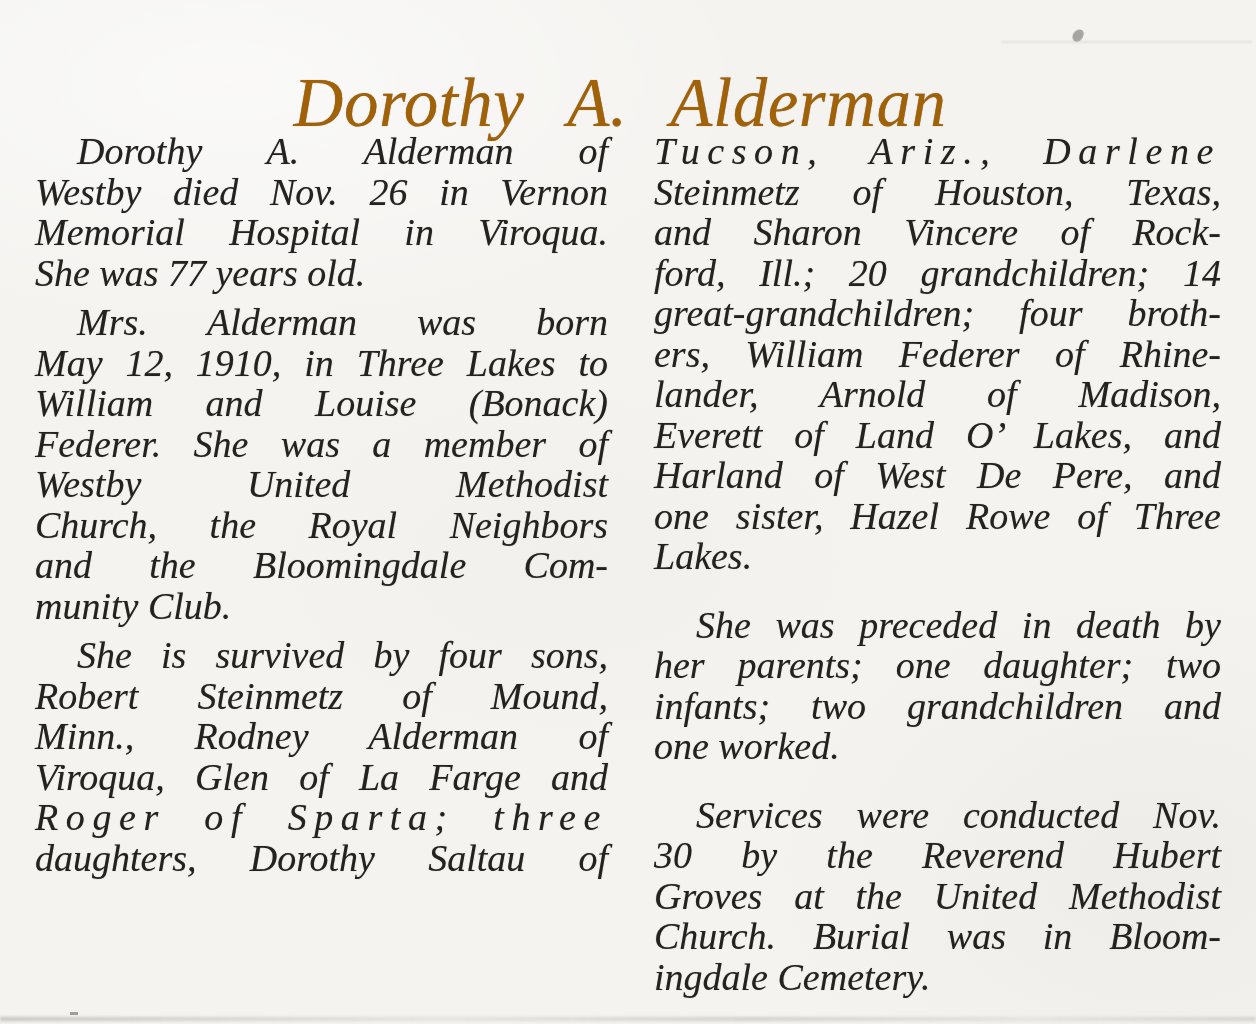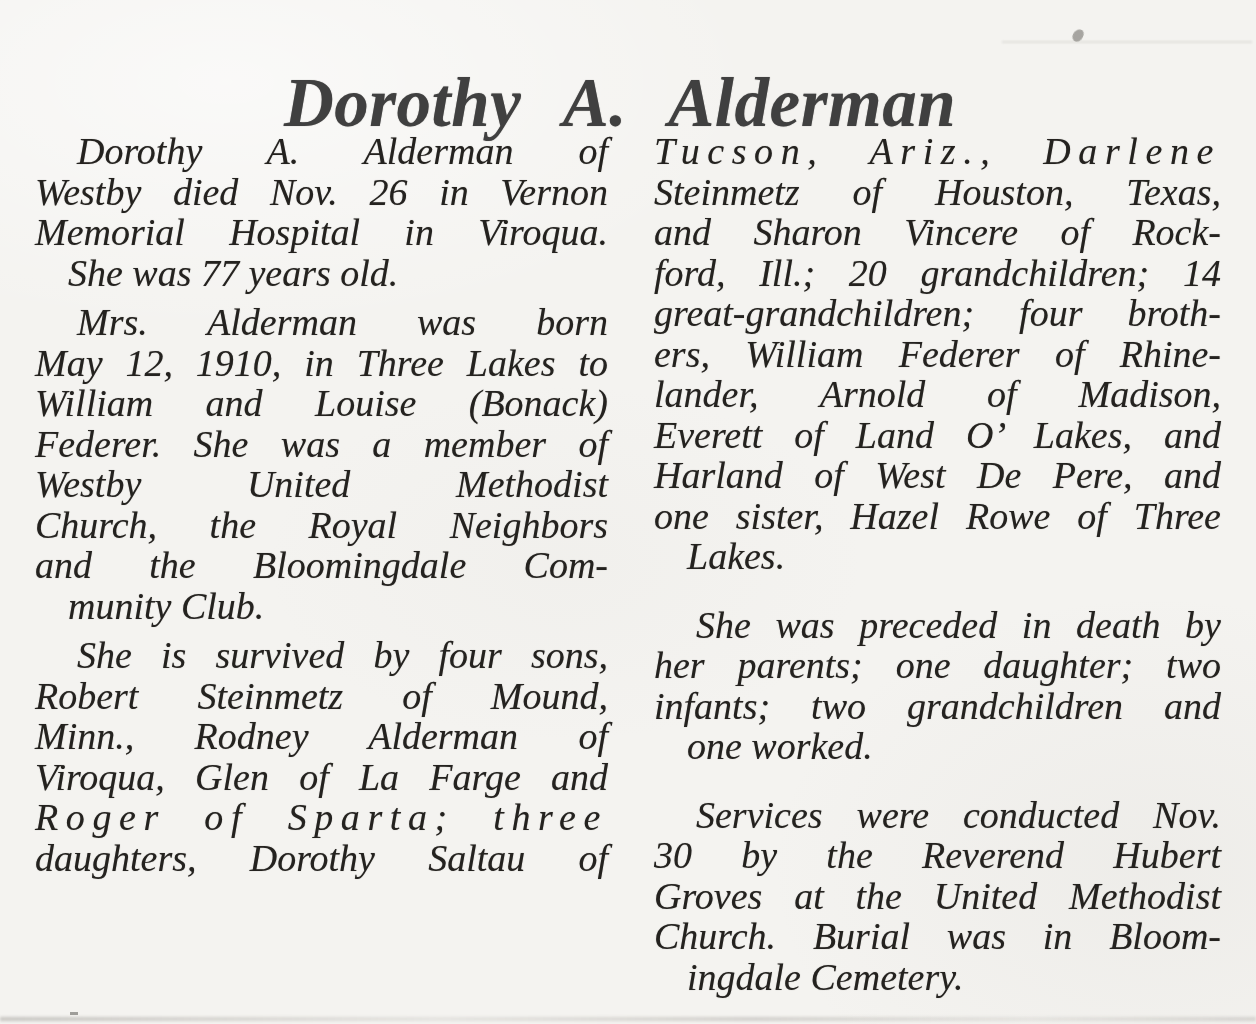--- a/index.html
+++ b/index.html
@@ -21,46 +21,46 @@
       radial-gradient(700px 500px at 92% 85%, rgba(182,178,170,.10), rgba(182,178,170,0) 55%),
       radial-gradient(500px 300px at 45% 55%, rgba(205,202,196,.08), rgba(205,202,196,0) 60%),
       var(--paper);
   }
   .headline{
     position:absolute;
     top:14px;left:0;width:1240px;
     text-align:center;
     font-size:69px;
     line-height:86px;
-    font-weight:700;
+    font-weight:400;
     font-style:italic;
     letter-spacing:.5px;
     word-spacing:.38em;
-    color:#404040;
+    color:#a16207;
     text-shadow:0 0 1px rgba(30,28,25,.45);
   }
   .col{
     position:absolute;
     top:131px;
     font-size:38px;
     line-height:40.5px;
     text-shadow:0 0 1px rgba(35,33,30,.40);
     font-style:italic;
   }
   .col-left{left:35px;width:573px;}
   .col-right{left:654px;width:567px;}
   .para{margin:0;}
   .para + .para{margin-top:9px;}
   .para.spaced{margin-top:28px;}
   .line{
     text-align:justify;
     text-align-last:justify;
     white-space:normal;
   }
-  .line.last{text-align-last:left;margin-left:33px;}
+  .line.last{text-align-last:left;}
   .line.indent{text-indent:42px;}
   .line.tracked{letter-spacing:.20em;}
   
   .speck{
     position:absolute;
     left:1073px;top:29px;
     width:10px;height:13px;
     background:#8e8c87;
     border-radius:60% 40% 55% 45%;
     transform:rotate(24deg);

